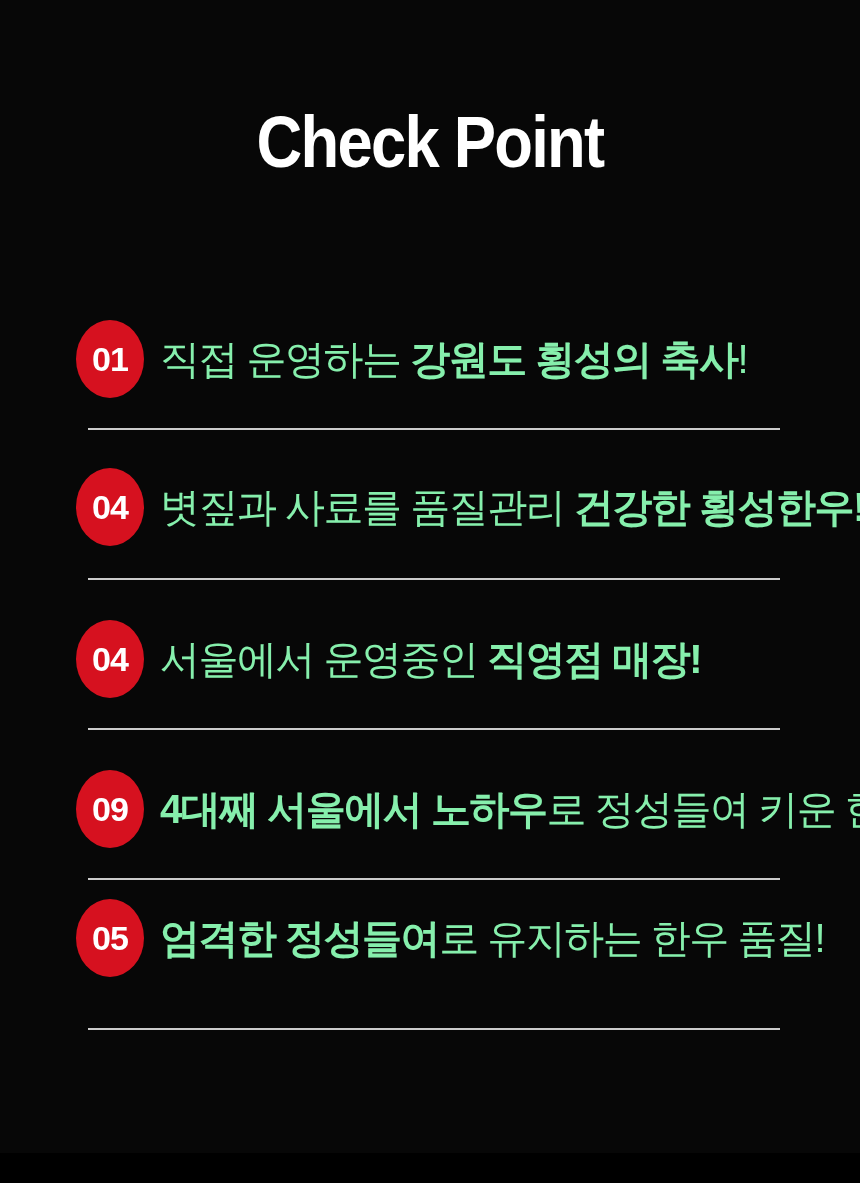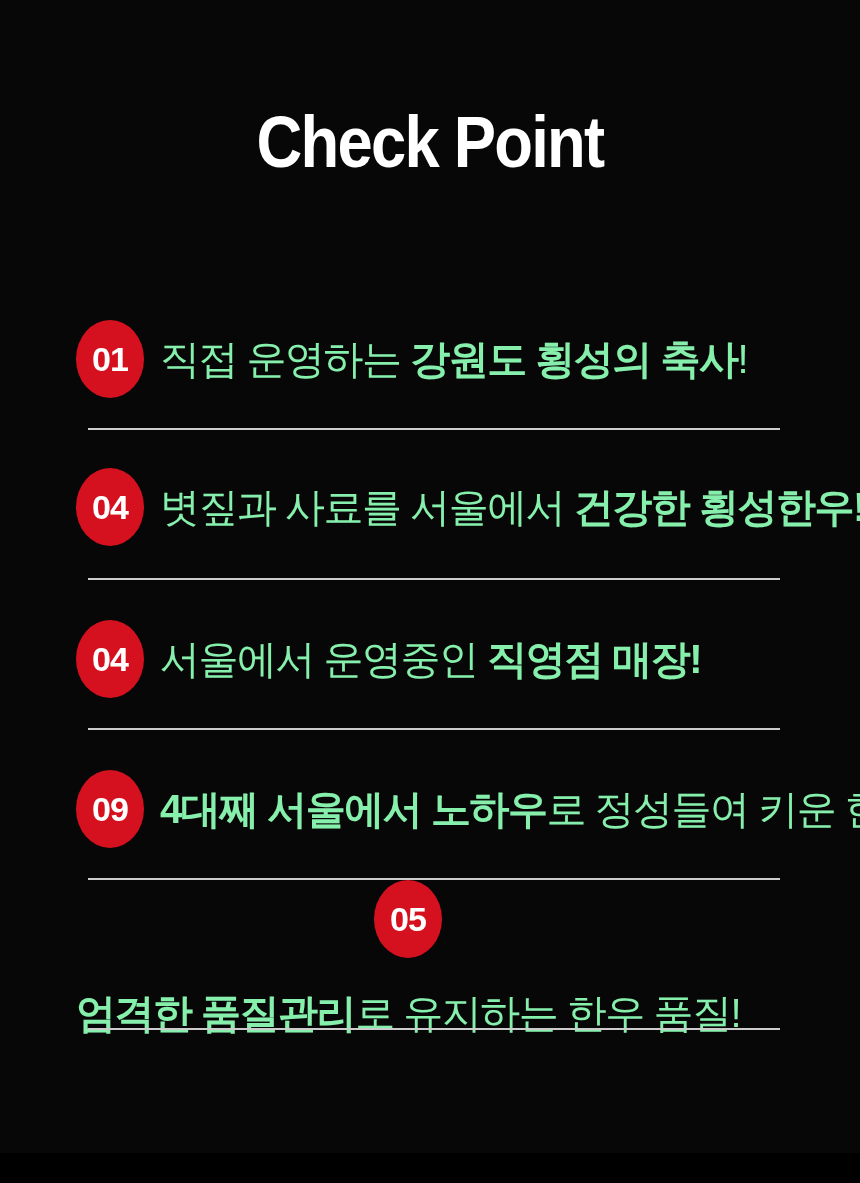--- a/index.html
+++ b/index.html
@@ -38,21 +38,21 @@
     display: flex;
     align-items: center;
     gap: 16px;
     white-space: nowrap;
     text-align: center;
   }
   .row-1 { top: 320px; }
   .row-2 { top: 468px; }
   .row-3 { top: 620px; }
   .row-4 { top: 770px; }
-  .row-5 { top: 880px; flex-direction: column; }
+  .row-5 { top: 899px; }
   .badge {
     flex: 0 0 auto;
     width: 68px;
     height: 78px;
     border-radius: 50%;
     background: #d6111f;
     display: flex;
     align-items: center;
     justify-content: center;
     color: #ffffff;
@@ -98,21 +98,21 @@
       <span>01</span>
     </div>
     <div class="item-text"><span class="seg-reg">직접 운영하는 </span><span class="seg-bold">강원도 횡성의 축사</span><span class="seg-reg">!</span></div>
   </div>
   <div class="sep sep-1"></div>
 
   <div class="row row-2">
     <div class="badge">
       <span>04</span>
     </div>
-    <div class="item-text"><span class="seg-reg">볏짚과 사료를 서울에서 </span><span class="seg-bold">건강한 횡성한우!</span></div>
+    <div class="item-text"><span class="seg-reg">볏짚과 사료를 품질관리 </span><span class="seg-bold">건강한 횡성한우!</span></div>
   </div>
   <div class="sep sep-2"></div>
 
   <div class="row row-3">
     <div class="badge">
       <span>04</span>
     </div>
     <div class="item-text"><span class="seg-reg">서울에서 운영중인 </span><span class="seg-bold">직영점 매장!</span></div>
   </div>
   <div class="sep sep-3"></div>
@@ -122,17 +122,17 @@
       <span>09</span>
     </div>
     <div class="item-text"><span class="seg-bold">4대째 서울에서 노하우</span><span class="seg-reg">로 정성들여 키운 한우!</span></div>
   </div>
   <div class="sep sep-4"></div>
 
   <div class="row row-5">
     <div class="badge">
       <span>05</span>
     </div>
-    <div class="item-text"><span class="seg-bold">엄격한 품질관리</span><span class="seg-reg">로 유지하는 한우 품질!</span></div>
+    <div class="item-text"><span class="seg-bold">엄격한 정성들여</span><span class="seg-reg">로 유지하는 한우 품질!</span></div>
   </div>
   <div class="sep sep-5"></div>
 
 </div>
 
 </body></html>

